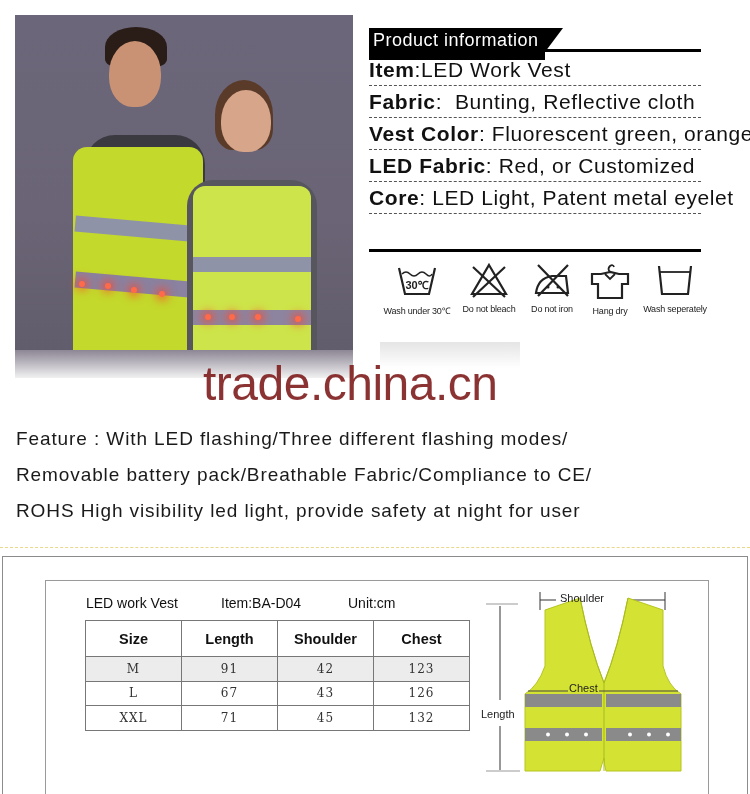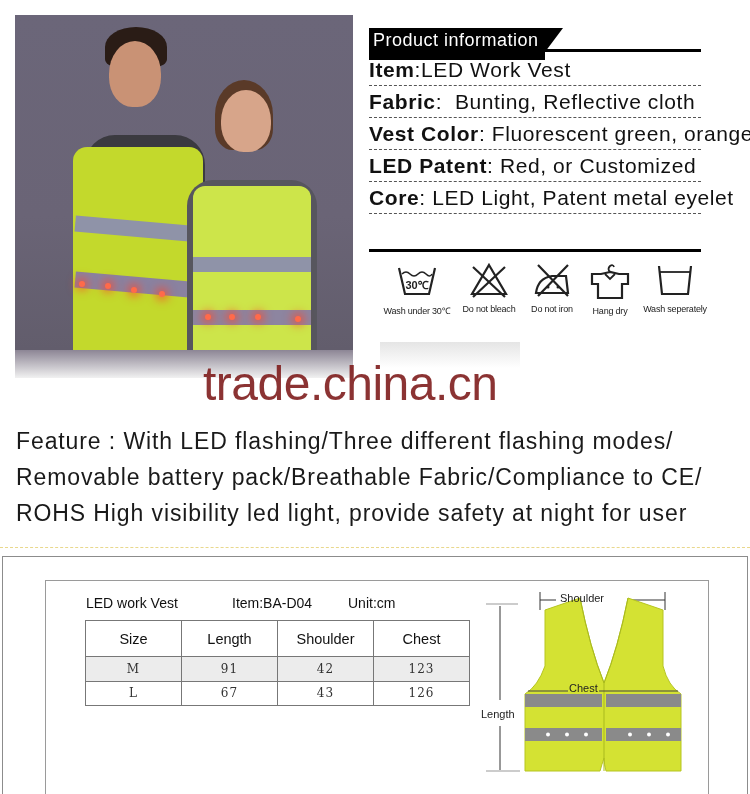--- a/index.html
+++ b/index.html
@@ -27,31 +27,31 @@
   .info-row b{font-weight:bold;}
   .dash{left:369px;width:332px;border-top:1px dashed #555;height:0;}
 
   
   .wash{top:262px;text-align:center;}
   .wash svg{display:block;margin:0 auto;}
   .wash .lbl{font-size:9px;color:#222;margin-top:6px;white-space:nowrap;letter-spacing:-.2px;}
 
   .watermark{left:203px;top:356px;font-size:48px;color:#7f1d1d;letter-spacing:-.5px;opacity:.9;}
 
-  .feature{left:16px;font-size:23px;letter-spacing:.9px;color:#1a1a1a;white-space:nowrap;}
+  .feature{left:16px;font-size:19px;letter-spacing:.9px;color:#1a1a1a;white-space:nowrap;}
 
   .yellow-dash{left:0;top:547px;width:750px;border-top:1px dashed #e9d88c;}
   .outer-box{left:2px;top:556px;width:744px;height:250px;border:1px solid #8c8c8c;border-bottom:none;}
   .inner-box{left:45px;top:580px;width:662px;height:230px;border:1px solid #9a9a9a;border-bottom:none;}
 
   .chart-head{top:595px;font-size:14px;color:#111;white-space:nowrap;}
 
   table.sz{position:absolute;left:85px;top:620px;border-collapse:collapse;font-size:14px;}
   table.sz td, table.sz th{border:1px solid #777;width:93px;text-align:center;}
-  table.sz th{height:33px;font-weight:normal;font-size:14.5px;}
+  table.sz th{height:33px;font-weight:bold;font-size:14.5px;}
   table.sz td{height:21.5px;font-family:"DejaVu Serif",serif;font-size:12px;color:#333;letter-spacing:1px;}
   table.sz tr.shade td{background:#ececec;}
 
   .diag-text{font-size:11px;color:#222;}
 </style>
 </head>
 <body>
 
 <div class="abs photo" title="Man and woman wearing fluorescent green LED work vests with red LED lights on reflective bands">
 
@@ -97,21 +97,21 @@
   <b>Fabric</b><span style="white-space:pre">:  </span><span>Bunting, Reflective cloth</span>
 </div>
 <div class="abs dash" style="top:117px;"></div>
 
 <div class="abs info-row" style="top:121px;">
   <b>Vest Color</b><span style="white-space:pre">: </span><span>Fluorescent green, orange</span>
 </div>
 <div class="abs dash" style="top:149px;"></div>
 
 <div class="abs info-row" style="top:153px;">
-  <b>LED Patent</b><span style="white-space:pre">: </span><span>Red, or Customized</span>
+  <b>LED Fabric</b><span style="white-space:pre">: </span><span>Red, or Customized</span>
 </div>
 <div class="abs dash" style="top:181px;"></div>
 
 <div class="abs info-row" style="top:185px;">
   <b>Core</b><span style="white-space:pre">: </span><span>LED Light, Patent metal eyelet</span>
 </div>
 <div class="abs dash" style="top:213px;"></div>
 
 <div class="abs sec-head" style="left:369px;top:228px;width:332px;">
   <div class="rule"></div>
@@ -164,21 +164,21 @@
 <div class="abs feature" style="top:428px;">Feature :  With LED flashing/Three different flashing modes/</div>
 <div class="abs feature" style="top:464px;">Removable battery pack/Breathable Fabric/Compliance to CE/</div>
 <div class="abs feature" style="top:500px;">ROHS High visibility led light, provide safety at night for user</div>
 
 <div class="abs yellow-dash"></div>
 
 <div class="abs outer-box"></div>
 <div class="abs inner-box"></div>
 
 <div class="abs chart-head" style="left:86px;">LED work  Vest</div>
-<div class="abs chart-head" style="left:232px;text-align:right;">Item:BA-D04</div>
+<div class="abs chart-head" style="left:221px;text-align:right;">Item:BA-D04</div>
 <div class="abs chart-head" style="left:348px;">Unit:cm</div>
 
 <table class="sz">
   <tbody>
       <tr>
     <th>Size</th>
     <th>Length</th>
     <th>Shoulder</th>
     <th>Chest</th>
   </tr>
@@ -186,20 +186,26 @@
     <td>M</td>
     <td>91</td>
     <td>42</td>
     <td>123</td>
   </tr>
   <tr>
     <td>L</td>
     <td>67</td>
     <td>43</td>
     <td>126</td>
+  </tr>
+  <tr>
+    <td>XXL</td>
+    <td>71</td>
+    <td>45</td>
+    <td>132</td>
   </tr>
 </tbody>
   </table>
 
 <div class="abs" style="left:478px;top:588px;width:220px;height:190px;">
   <svg width="220" height="190" viewBox="0 0 220 190">
 
     <line x1="62" y1="4" x2="62" y2="22" stroke="#333" stroke-width="1"></line>
     <line x1="187" y1="4" x2="187" y2="22" stroke="#333" stroke-width="1"></line>
     <line x1="62" y1="12" x2="78" y2="12" stroke="#333" stroke-width="1"></line>

